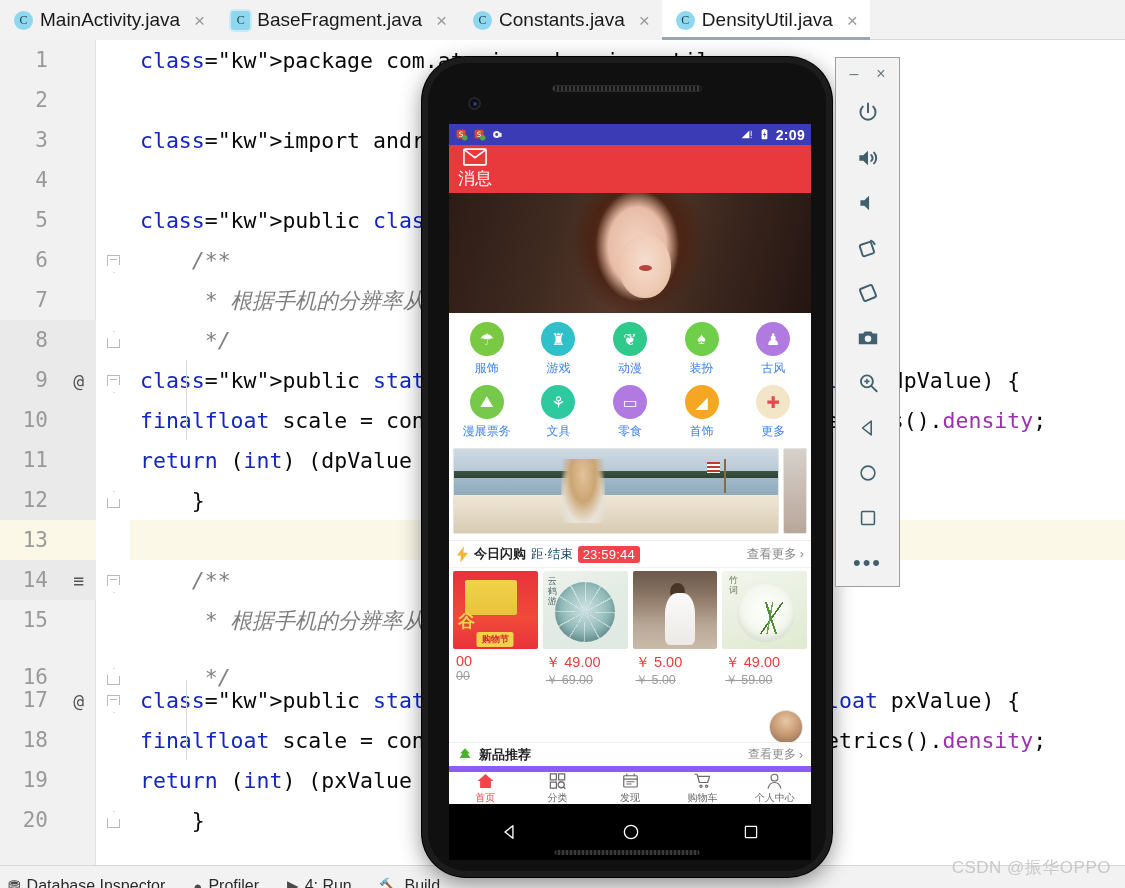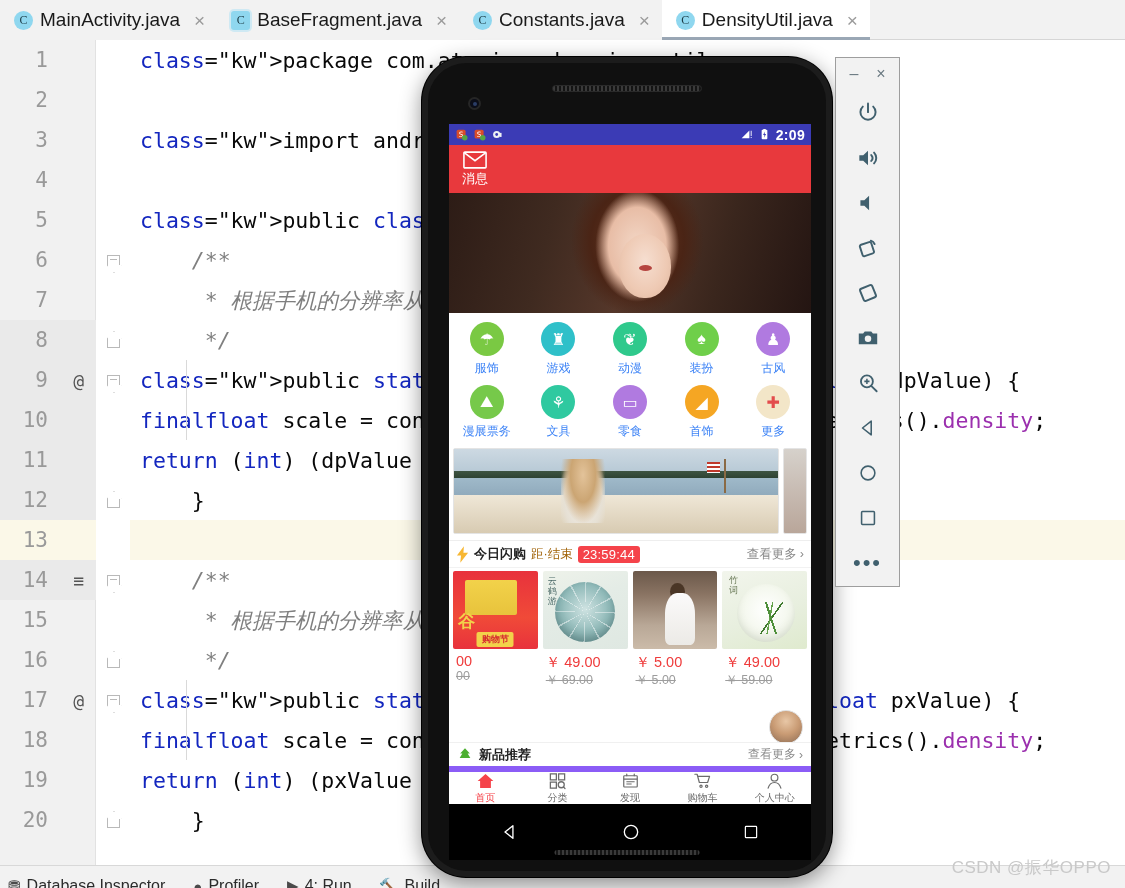--- a/index.html
+++ b/index.html
@@ -209,21 +209,21 @@
   }
   .searchbox {
     flex: 1; height: 32px; background: #fff; border-radius: 3px;
     display: flex; align-items: center; gap: 7px; padding: 0 9px;
   }
   .searchbox .sph { font-size: 13px; color: #8d8d8d; }
   .msgbtn {
     width: 40px; display: flex; flex-direction: column; align-items: center; gap: 1px;
     color: #fff;
   }
-  .msgbtn .mlabel { font-size: 13px; color: #fff; }
+  .msgbtn .mlabel { font-size: 17px; color: #fff; }
 
   
   .hero { height: 120px; position: relative; overflow: hidden; background: #3a2b28; }
   .hero .hbg {
     position: absolute; inset: 0;
     background:
       radial-gradient(ellipse 60px 80px at 52% 44%, #f3d7c6 0%, #e8bda6 48%, rgba(232,189,166,0) 70%),
       radial-gradient(ellipse 85px 95px at 52% 40%, #6b3a24 0%, #4a2415 55%, rgba(74,36,21,0) 78%),
       linear-gradient(105deg,#2d1c16 0%,#3f2a20 28%,#55372a 50%,#3a261d 74%,#241512 100%);
   }
@@ -281,21 +281,21 @@
     width: 24px; height: 86px; border-radius: 2px; border:1px solid #e4e4e4;
     background: linear-gradient(180deg,#d6d1cb,#b9a69a);
   }
 
   
   .flashbar {
     height: 28px; display: flex; align-items: center; gap: 5px;
     padding: 0 7px; border-top: 1px solid #eee; border-bottom: 1px solid #f2f2f2;
   }
   .flashbar .ftitle { font-size: 13px; color: #222; font-weight: bold; }
-  .flashbar .fsub { font-size: 12.5px; color: #a16207; }
+  .flashbar .fsub { font-size: 12.5px; color: #0c4a6e; }
   .countdown {
     background: #f5434a; color: #fff; font-size: 13px;
     padding: 1px 5px; border-radius: 3px; letter-spacing: .2px;
   }
   .fmore { margin-left: auto; font-size: 12.5px; color: #8a8a8a; display:flex; align-items:center; gap:3px; }
 
   
   .salerow { display: flex; padding: 3px 4px 0; gap: 5px; }
   .saleitem { flex: 1; display: flex; flex-direction: column; }
   .sthumb { width: 100%; height: 78px; border-radius: 2px; overflow: hidden; position: relative; }
@@ -532,21 +532,21 @@
           </div>
           <div class="code-cell"><span class="cm">    /**</span></div>
         </div>
         <div class="coderow" style="top: 560px;">
           <div class="ln-cell">
             <span class="ln-num">15</span>
           </div>
           <div class="fold-cell"></div>
           <div class="code-cell"><span class="cm">     * 根据手机的分辨率从 px(像素) 的单位 转成为 dp</span></div>
         </div>
-        <div class="coderow" style="top: 600px; text-align: center;">
+        <div class="coderow" style="top: 617px; text-align: center;">
           <div class="ln-cell">
             <span class="ln-num">16</span>
           </div>
           <div class="fold-cell">
             <span class="fold up"></span>
           </div>
           <div class="code-cell"><span class="cm">     */</span></div>
         </div>
         <div class="coderow" style="top: 640px;">
           <div class="ln-cell">

